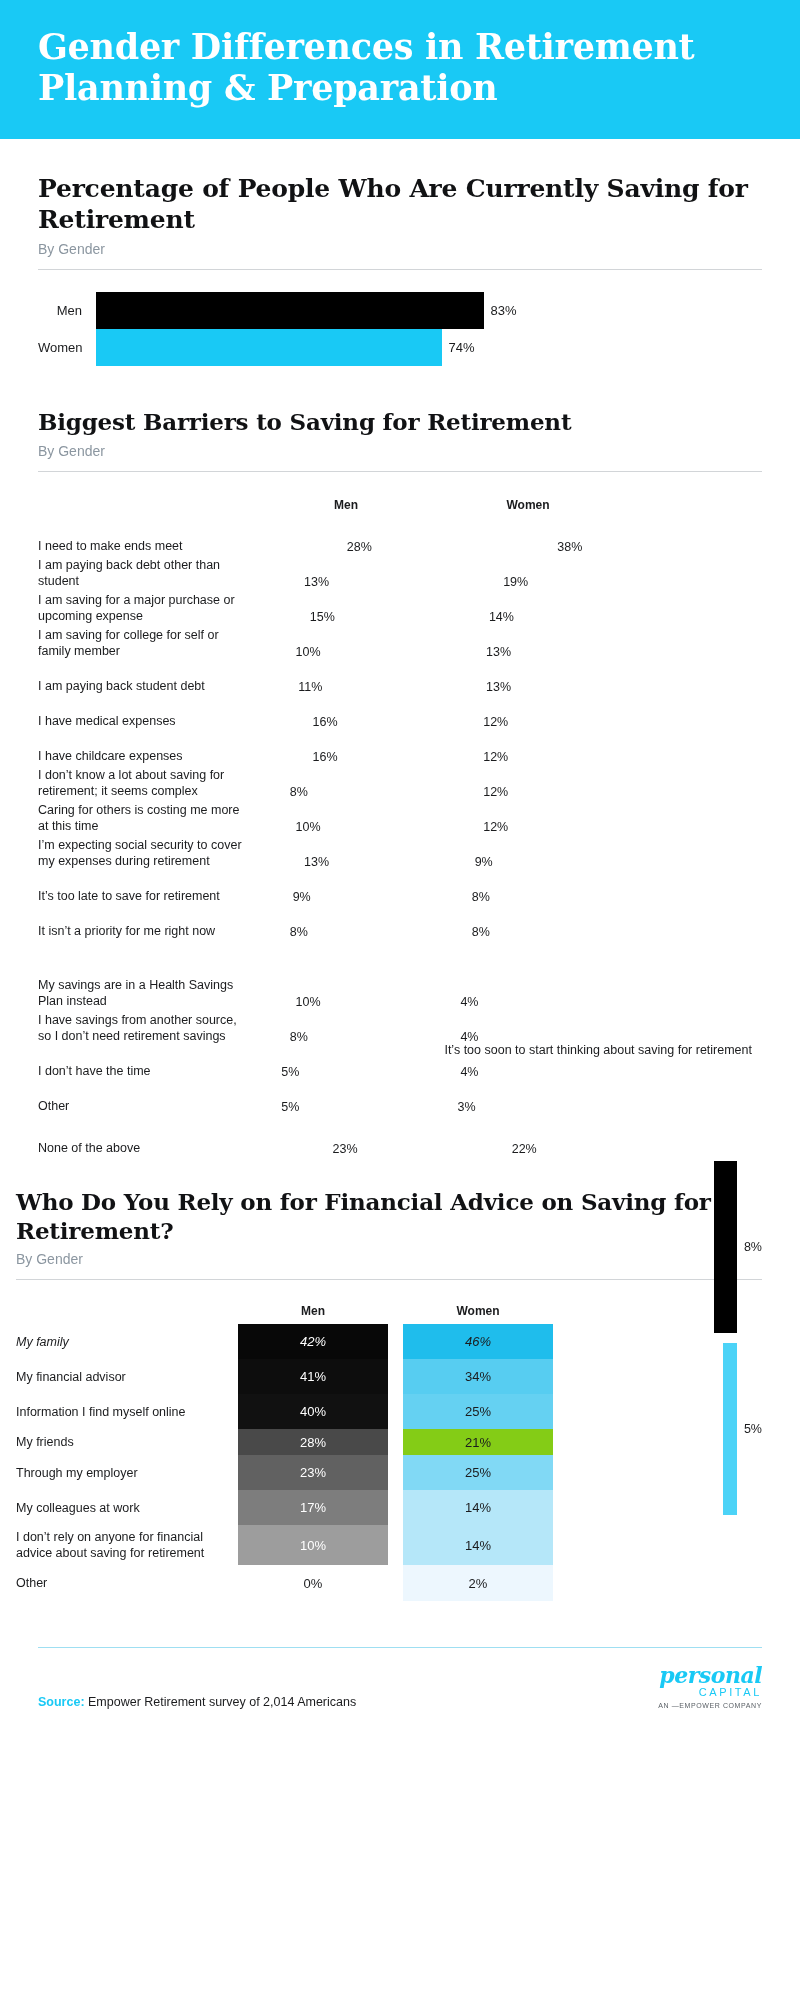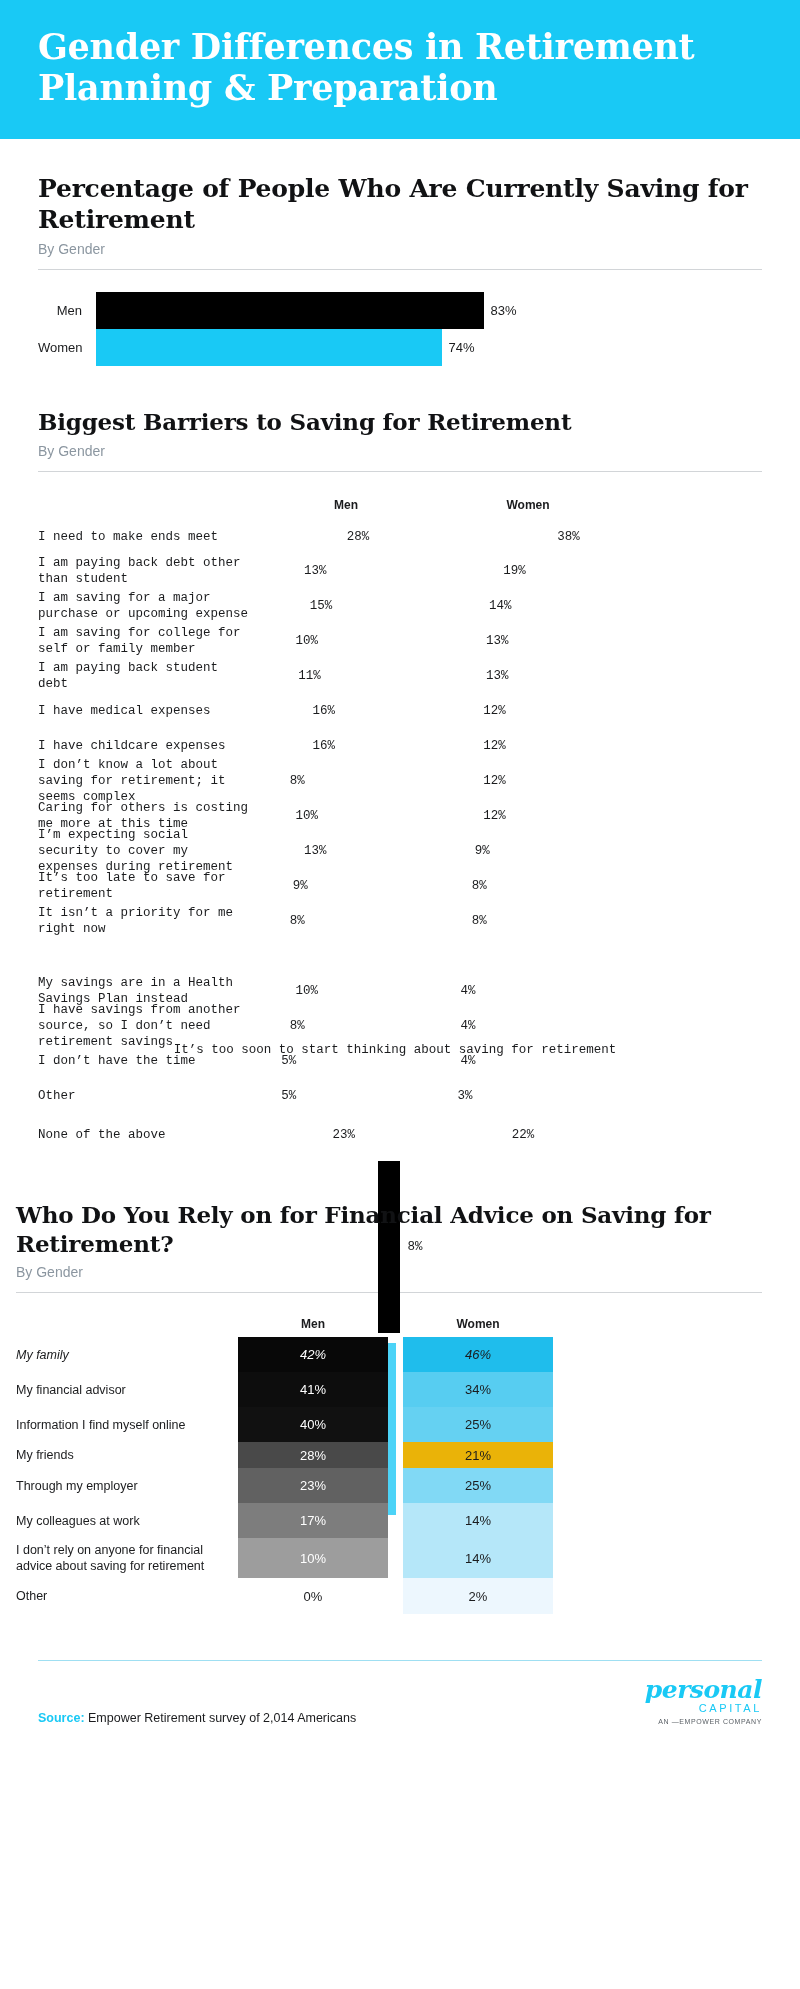--- a/index.html
+++ b/index.html
@@ -85,21 +85,21 @@
     margin-top:26px;
     font-size:12px;
     font-weight:bold;
     color:#1b1c1e;
   }
   .s2-head .sp { flex:0 0 222px; }
   .s2-head .colm { flex:0 0 172px; text-align:center; }
   .s2-head .colw { flex:0 0 172px; text-align:center; }
 
   .s2-rows { margin-top:8px; }
-  .s2-row { display:flex; align-items:center;font-family:Liberation Mono, monospace; }
+  .s2-row { display:flex; align-items:flex-end; }
   .s2-lab {
     flex:0 0 222px;
     font-size:12.5px;
     line-height:1.28;
     color:#1b1c1e;
     display:flex;
     align-items:center;
     padding-right:10px;
   }
   .s2-group {
@@ -110,21 +110,21 @@
   .s2-bar { height:100%; }
   .s2-num {
     font-size:12.5px;
     color:#1b1c1e;
     padding-left:7px;
     white-space:nowrap;
   }
   .s2-gap { flex:0 0 10px; }
 
   
-  .s3 { margin-top:45px;padding-left:16px; }
+  .s3 { margin-top:32px;padding-left:16px; }
   .s3-head {
     display:flex;
     margin-top:24px;
     font-size:12px;
     font-weight:bold;
     color:#1b1c1e;
   }
   .s3-head .sp { flex:0 0 222px; }
   .s3-head .col { flex:0 0 150px; text-align:center; }
   .s3-head .mid { flex:0 0 15px; }
@@ -162,21 +162,21 @@
     padding:16px 0 20px 0;
   }
   .src { font-size:12.5px; color:#1b1c1e; }
   .src b { color:#19c9f5; }
   .logo { text-align:right; line-height:1; }
   .logo .l1 {
     font-family:"DejaVu Serif", serif;
     font-weight:bold;
     font-style:italic;
     color:#19c9f5;
-    font-size:25px;
+    font-size:22px;
     letter-spacing:-0.5px;
   }
   .logo .l2 {
     font-size:11px;
     letter-spacing:2.6px;
     color:#19c9f5;
     margin-top:1px;
   }
   .logo .l3 {
     font-size:7px;
@@ -472,21 +472,21 @@
         <div class="s3-row" style="height: 35px;">
           <div class="s3-lab">Information I find myself online</div>
           <div class="s3-cell" style="background: rgb(17, 17, 17); color: rgb(255, 255, 255);">40%</div>
           <div class="s3-mid"></div>
           <div class="s3-cell" style="background: rgb(101, 209, 242); color: rgb(27, 28, 30);">25%</div>
         </div>
         <div class="s3-row" style="height: 26px;">
           <div class="s3-lab">My friends</div>
           <div class="s3-cell" style="background: rgb(73, 73, 73); color: rgb(255, 255, 255);">28%</div>
           <div class="s3-mid"></div>
-          <div class="s3-cell" style="background: #eab308; color: rgb(27, 28, 30);">21%</div>
+          <div class="s3-cell" style="background: #84cc16; color: rgb(27, 28, 30);">21%</div>
         </div>
         <div class="s3-row" style="height: 35px;">
           <div class="s3-lab">Through my employer</div>
           <div class="s3-cell" style="background: rgb(97, 97, 97); color: rgb(255, 255, 255);">23%</div>
           <div class="s3-mid"></div>
           <div class="s3-cell" style="background: rgb(129, 217, 245); color: rgb(27, 28, 30);">25%</div>
         </div>
         <div class="s3-row" style="height: 35px;">
           <div class="s3-lab">My colleagues at work</div>
           <div class="s3-cell" style="background: rgb(125, 125, 125); color: rgb(255, 255, 255);">17%</div>

